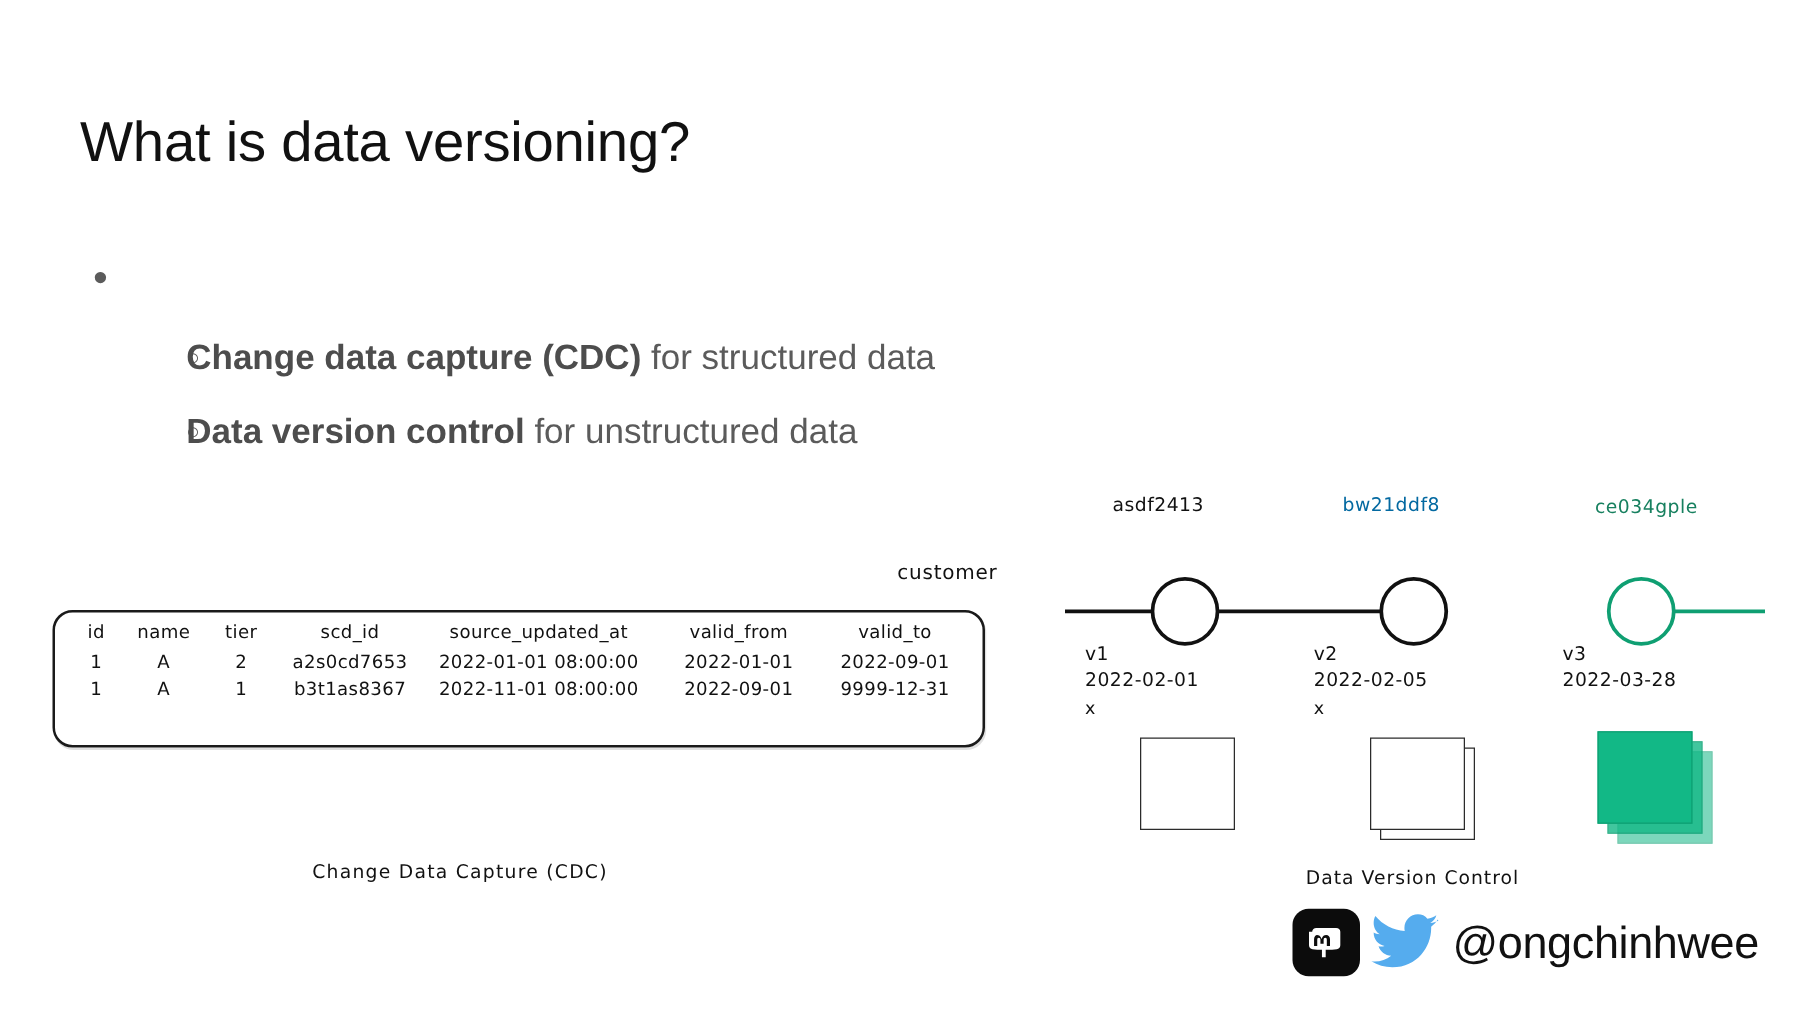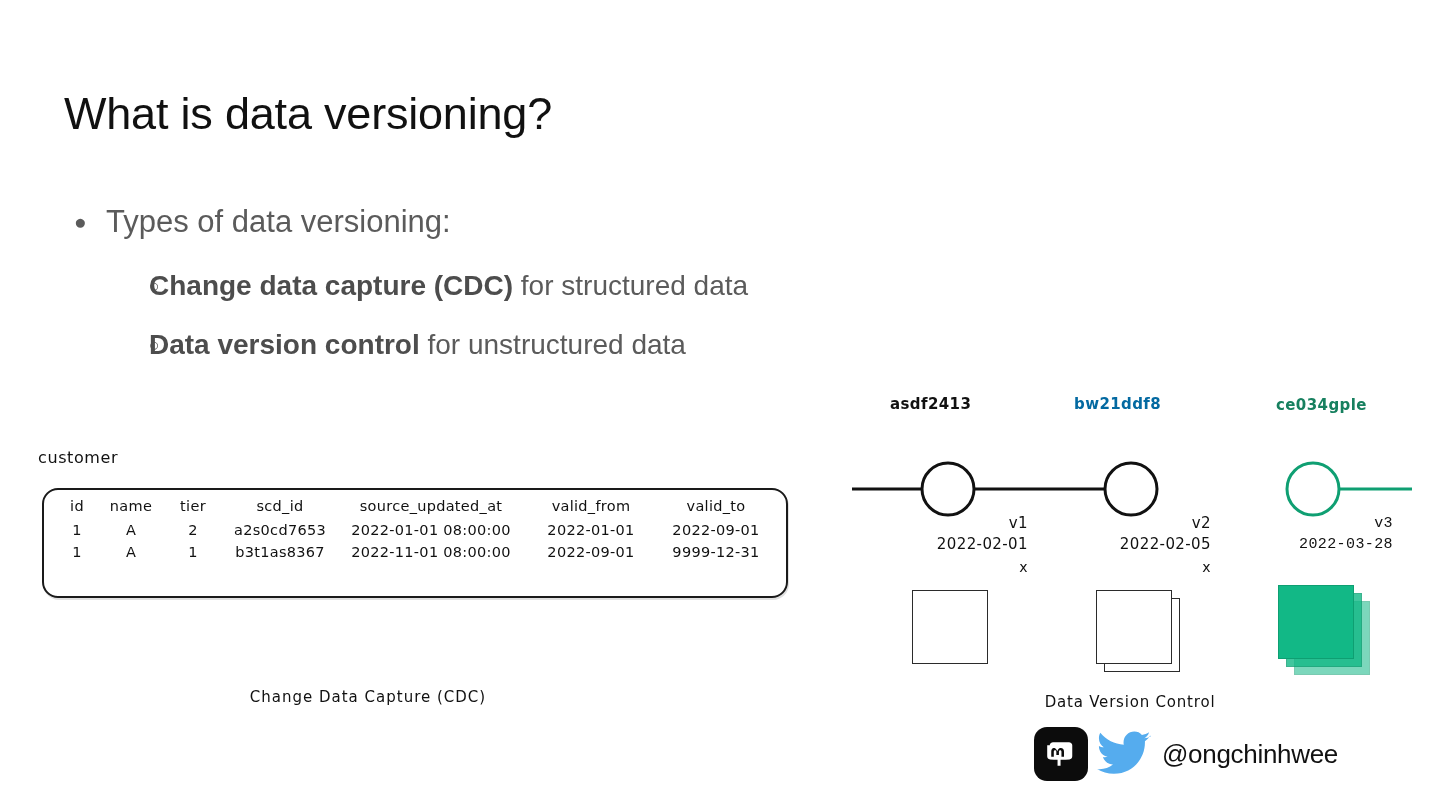--- a/index.html
+++ b/index.html
@@ -38,21 +38,21 @@
     color: #5b5b5b; text-align: left; padding-left: 85px;
   }
   .bullet-l2 .txt b { font-weight: 700; color: #4d4d4d; }
   .bullet-l1 .txt, .bullet-l2 .txt { white-space: nowrap; }
 
   
   .cdc { position: absolute; left: 38px; top: 440px; width: 760px; height: 280px; }
   .hand { font-family: "DejaVu Sans", sans-serif; color: #111; }
 
   .cdc-caption-top {
-    position: absolute; left: 0; top: 8px; width: 760px; text-align: left;
+    position: absolute; left: 0; top: 8px; width: 760px; text-align: right;
     font-size: 16px; letter-spacing: 0.6px;
   }
   .cdc-box {
     position: absolute; left: 4px; top: 48px; width: 746px; height: 110px;
     border: 2.2px solid #1a1a1a; border-radius: 16px;
     box-shadow: 1px 2px 0 rgba(0,0,0,0.12);
   }
   table.cdc-table {
     position: absolute; left: 16px; top: 52px; width: 722px;
     border-collapse: collapse; font-family: "DejaVu Sans", sans-serif;
@@ -67,24 +67,24 @@
   }
   .cdc-caption-bottom {
     position: absolute; left: 0; top: 248px; width: 660px; text-align: center;
     font-size: 15px; letter-spacing: 1px;
   }
 
   
   .dvc { position: absolute; left: 840px; top: 385px; width: 580px; height: 335px; }
   .commit-hash {
     position: absolute; font-size: 15px; letter-spacing: 0.4px;
-    font-family: "DejaVu Sans", sans-serif; white-space: nowrap; font-weight: bold;
+    font-family: "DejaVu Sans", sans-serif; white-space: nowrap;
   }
   .commit-meta {
-    position: absolute; text-align: right; font-size: 15px; line-height: 21px;
+    position: absolute; text-align: left; font-size: 15px; line-height: 21px;
     letter-spacing: 0.4px; font-family: "DejaVu Sans", sans-serif; color: #111;
     white-space: nowrap;
   }
   .commit-meta .xmark { display: block; font-size: 14px; margin-top: 2px; }
   .dvc-caption {
     position: absolute; left: 140px; top: 308px; width: 300px; text-align: center;
     font-size: 15px; letter-spacing: 0.8px;
   }
   .filestack { position: absolute; }
   .filestack .sheet {
@@ -94,35 +94,34 @@
   .filestack .sheet.green { border-color: #0e9f72; background: #12b886; }
 
   
   .social { position: absolute; left: 1034px; top: 727px; display: flex; align-items: center; }
   .mastodon-icon {
     width: 54px; height: 54px; background: #0c0c0c; border-radius: 13px;
     display: flex; align-items: center; justify-content: center;
   }
   .twitter-icon { width: 60px; height: 50px; margin-left: 8px; display: flex; align-items: center; }
   .handle {
-    font-size: 26px; color: #111; margin-left: 6px; letter-spacing: -0.3px;
+    font-size: 36px; color: #111; margin-left: 6px; letter-spacing: -0.3px;
     font-family: "Liberation Sans", sans-serif; white-space: nowrap;
   }
 </style>
 </head>
 <body>
 
 <div class="slide">
 
   <div class="slide-title">What is data versioning?</div>
 
   <div class="bullets">
     <div class="bullet-l1">
       <span class="marker">●</span>
-      <span class="txt">Types of data versioning:</span>
     </div>
 
     <div class="bullet-l2">
       <span class="marker">○</span>
       <span class="txt">
         <b>Change data capture (CDC)</b><span> for structured data</span>
       </span>
     </div>
 
     <div class="bullet-l2">
@@ -199,21 +198,21 @@
     <div class="commit-meta hand" style="left:28px; top:128px; width:160px;">
       <span>v1</span><br>
       <span>2022-02-01</span>
       <span class="xmark">x</span>
     </div>
     <div class="commit-meta hand" style="left:211px; top:128px; width:160px;">
       <span>v2</span><br>
       <span>2022-02-05</span>
       <span class="xmark">x</span>
     </div>
-    <div class="commit-meta hand" style="left:393px; top:128px; width:160px;font-family:Liberation Mono, monospace;">
+    <div class="commit-meta hand" style="left:410px; top:128px; width:160px;">
       <span>v3</span><br>
       <span>2022-03-28</span>
       <span class="xmark"></span>
     </div>
 
     <div class="filestack" style="left:72px; top:205px; width:92px; height:90px;">
       <div class="sheet" style="left:0; top:0;"></div>
     </div>
     <div class="filestack" style="left:256px; top:205px; width:92px; height:90px;">
       <div class="sheet" style="left:8px; top:8px;"></div>

